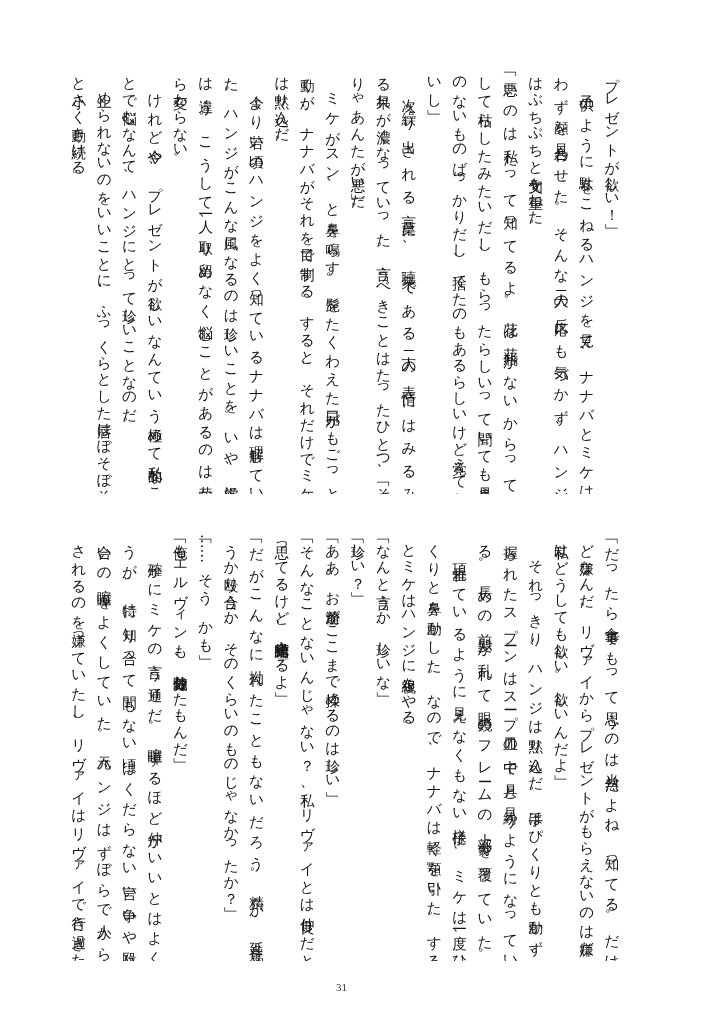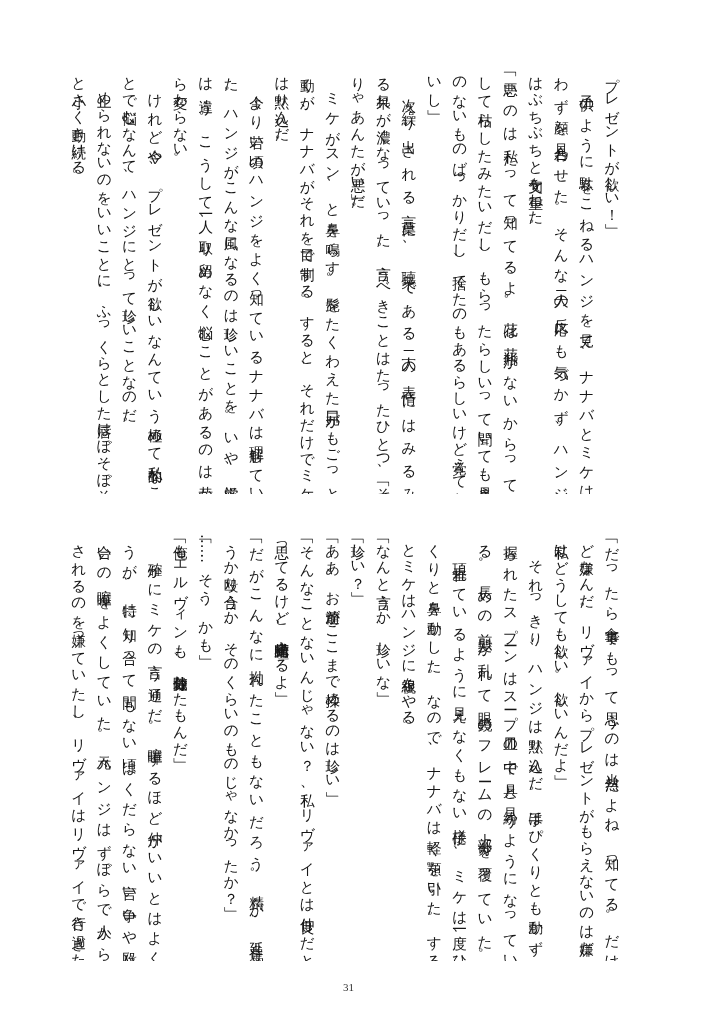--- a/index.html
+++ b/index.html
@@ -44,21 +44,21 @@
   }
   .col.full {
     text-align: justify;
     text-align-last: justify;
   }
   .page-number {
     position: absolute;
     left: 336px;
     top: 981px;
     width: 18px;
-    text-align: right;
+    text-align: left;
     font-family: "Liberation Serif", serif;
     font-size: 11px;
     color: #333;
   }
 </style>
 </head>
 <body>
 
 <div class="page">
 

